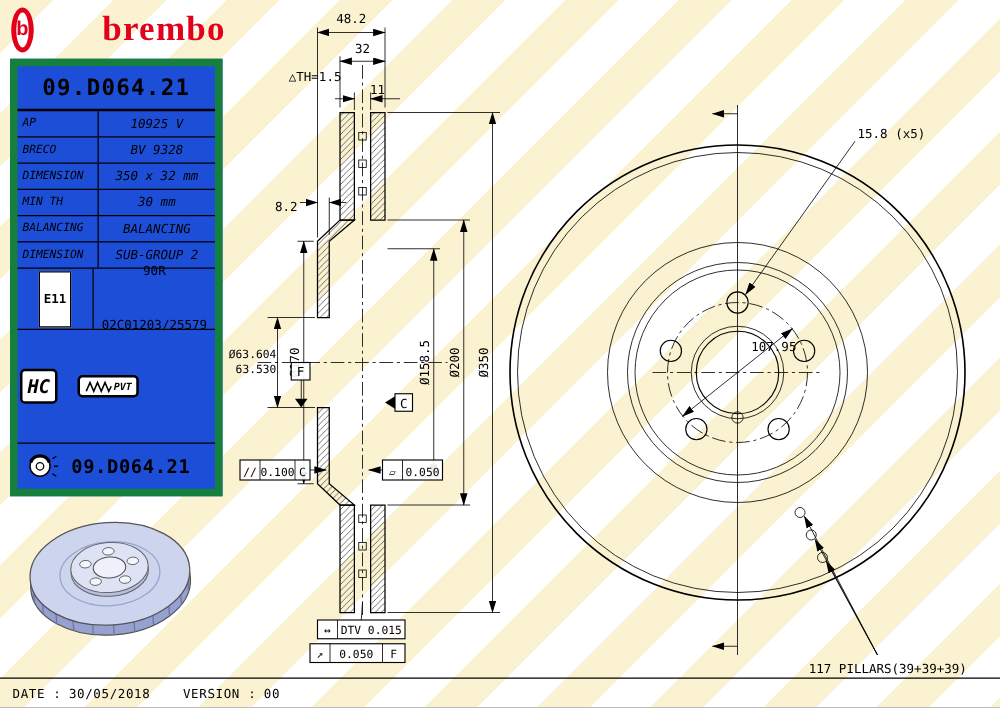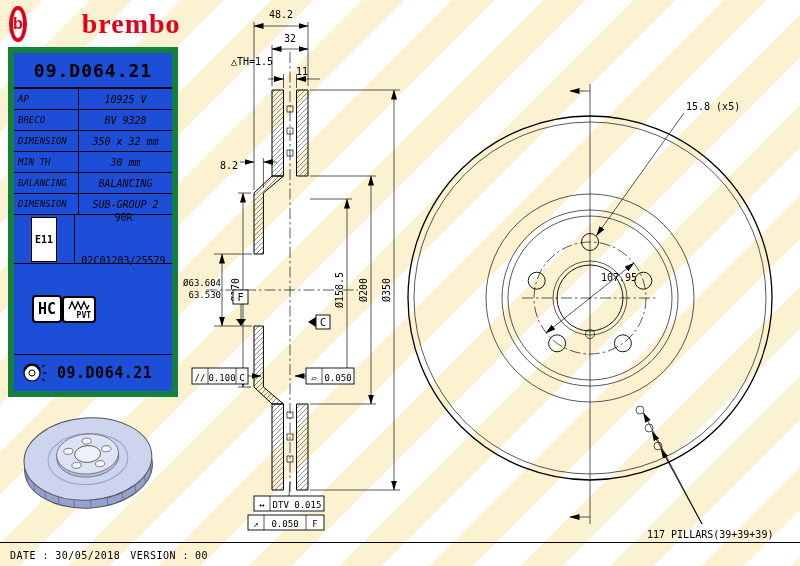--- a/index.html
+++ b/index.html
@@ -30,44 +30,44 @@
   .pn-row{ font-weight:bold; font-size:18px; letter-spacing:1px; text-align:center;
     padding:7px 0 6px 0; border-bottom:2px solid #000; }
   .srow{ display:flex; border-bottom:1.5px solid #000; height:20px; align-items:stretch;font-style:italic; }
   .srow .lbl{ width:60px; border-right:1.5px solid #000; font-size:9px;
     display:flex; align-items:center; padding-left:4px; }
   .srow .val{ flex:1; font-size:10px; display:flex; align-items:center; justify-content:center; }
   .hom-row{ display:flex; border-bottom:1.5px solid #000; height:48px; }
   .hom-row .lbl{ width:60px; border-right:1.5px solid #000; display:flex; align-items:center; justify-content:center; }
   .e11-box{ border:1.5px solid #000; font-weight:bold; font-size:10px; padding:16px 3px; background:#fff; }
   .hom-row .val{ flex:1; display:flex; flex-direction:column; align-items:center; justify-content:center; font-size:10px; line-height:1.5;gap:28px; }
-  .badges-row{ height:90px; border-bottom:1.5px solid #000; display:flex; align-items:center; padding-left:18px; }
+  .badges-row{ height:90px; border-bottom:1.5px solid #000; display:flex; align-items:center; gap:16px; padding-left:2px;font-style:italic; }
   .hc-badge{ border:2px solid #000; border-radius:4px; font-weight:bold; font-size:15px; padding:3px 4px; background:#fff; }
   .pvt-badge{ border:2px solid #000; border-radius:4px; padding:2px 3px 1px 3px;
-    display:flex; flex-direction:column; align-items:flex-end; background:#fff; }
+    display:flex; flex-direction:row; align-items:center; background:#fff; }
   .pvt-badge .pvt-label{ font-weight:bold; font-size:8px; line-height:1; margin-top:1px; }
   .painted-row{ height:36px; display:flex; align-items:center; gap:9px; padding-left:8px; }
   .painted-pn{ font-weight:bold; font-size:15px; letter-spacing:0.5px; }
   .disc-illu{ margin:8px 0 0 2px; }
   
   .drawing{ position:absolute; left:175px; top:0; z-index:1; }
   .drawing text{ font:10px "DejaVu Sans Mono","DejaVu Sans",monospace; fill:#000; }
   .drawing .t9{ font-size:9px; }
   .ol{ stroke:#000; stroke-width:1.3; fill:none; }
   .o9{ stroke:#000; stroke-width:0.9; fill:none; }
   .th{ stroke:#000; stroke-width:0.65; fill:none; }
   .dm{ stroke:#000; stroke-width:0.65; fill:none; }
   .cl{ stroke:#000; stroke-width:0.65; fill:none; stroke-dasharray:11 3 2.5 3; }
   .hx{ fill:url(#hatch); stroke:#000; stroke-width:1; }
   .fr{ fill:rgba(255,255,255,0.92); stroke:#000; stroke-width:0.9; }
   
   .foot-line{ position:absolute; left:0; right:0; bottom:23px; border-top:1.5px solid #000; z-index:2; }
   .footer{ position:absolute; left:10px; bottom:5px; font-size:10px; z-index:2; letter-spacing:0.5px; }
   .footer span{ margin-right:6px; }
-  .footer .gap{ margin-right:10px; }
+  .footer .gap{ margin-right:26px; }
 </style>
 </head>
 <body>
 
 <div class="page">
   <div class="stripes"></div>
 
   <div class="left-panel">
     <div class="logo-row">
       <div class="logo-mark">

